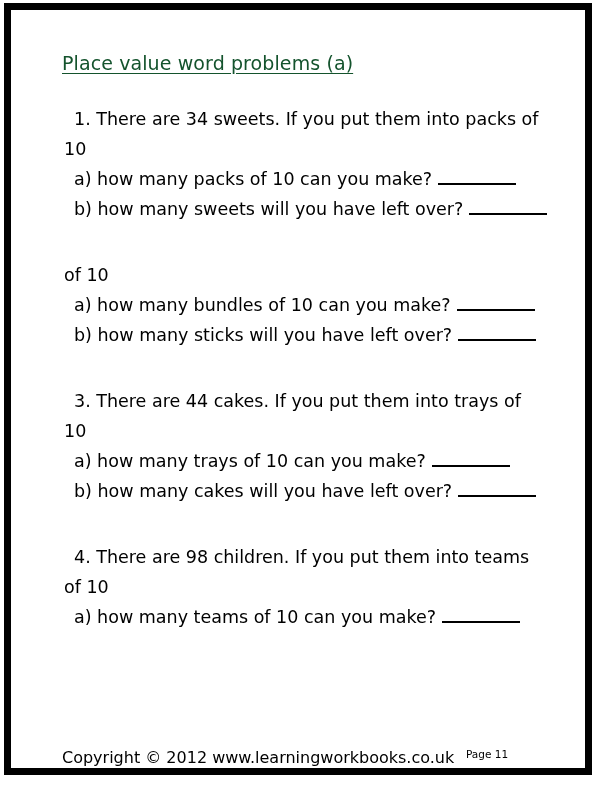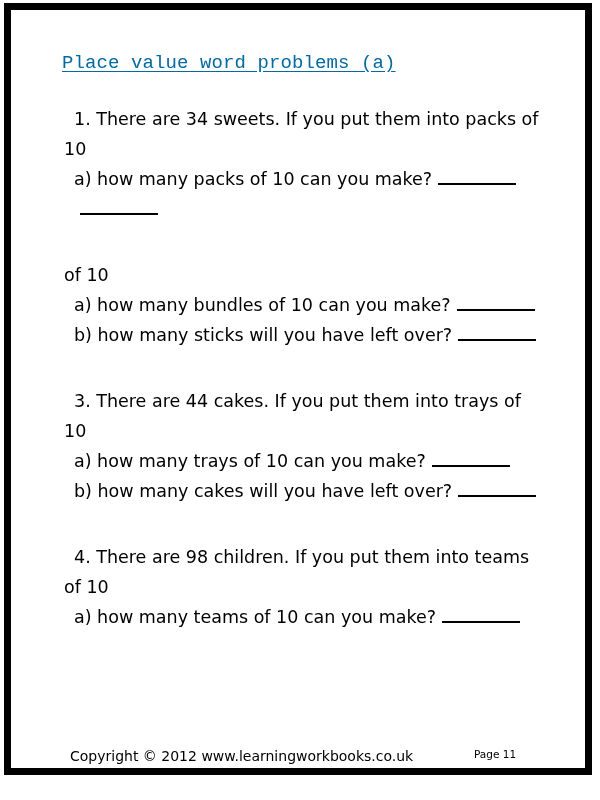--- a/index.html
+++ b/index.html
@@ -44,25 +44,24 @@
     padding: 0;
   }
 
   .worksheet-title {
     position: absolute;
     left: 62px;
     top: 52px;
     font-size: 19px;
     font-weight: 400;
     letter-spacing: 0.1px;
-    color: #0369a1;
+    color: #14532d;
     text-decoration: underline;
     text-underline-offset: 3px;
     white-space: nowrap;
-    font-family: Liberation Mono, monospace;
   }
 
   .problems {
     position: absolute;
     left: 0;
     top: 104px;
     width: 600px;
     margin-left: 12px;
   }
 
@@ -103,55 +102,54 @@
 
   .footer {
     position: absolute;
     left: 0;
     top: 748px;
     width: 600px;
     height: 20px;
   }
   .footer-copyright {
     position: absolute;
-    left: 70px;
+    left: 62px;
     top: 0;
-    font-size: 14px;
+    font-size: 16px;
     color: #000000;
     white-space: nowrap;
     text-align: center;
   }
   .footer-page {
     position: absolute;
     left: 466px;
     top: 0;
     font-size: 10.5px;
     color: #000000;
     white-space: nowrap;
-    margin-left: 8px;
   }
 </style>
 </head>
 <body>
 
 <div id="page">
 
   <div id="page-border"></div>
 
   <div id="content">
 
     <div class="worksheet-title">Place value word problems (a)</div>
 
     <div class="problems">
 
       <div class="problem">
         <div class="line stem">1. There are 34 sweets. If you put them into packs of</div>
         <div class="line stem-cont">10</div>
         <div class="line part"><span>a) how many packs of 10 can you make?</span><span class="blank"></span></div>
-        <div class="line part"><span class="blank"></span></div>
+        <div class="line part"><span>b) how many sweets will you have left over?</span><span class="blank"></span></div>
       </div>
 
       <div class="problem">
         <div class="line stem-cont">of 10</div>
         <div class="line part"><span>a) how many bundles of 10 can you make?</span><span class="blank"></span></div>
         <div class="line part"><span>b) how many sticks will you have left over?</span><span class="blank"></span></div>
       </div>
 
       <div class="problem">
         <div class="line stem">3. There are 44 cakes. If you put them into trays of</div>

